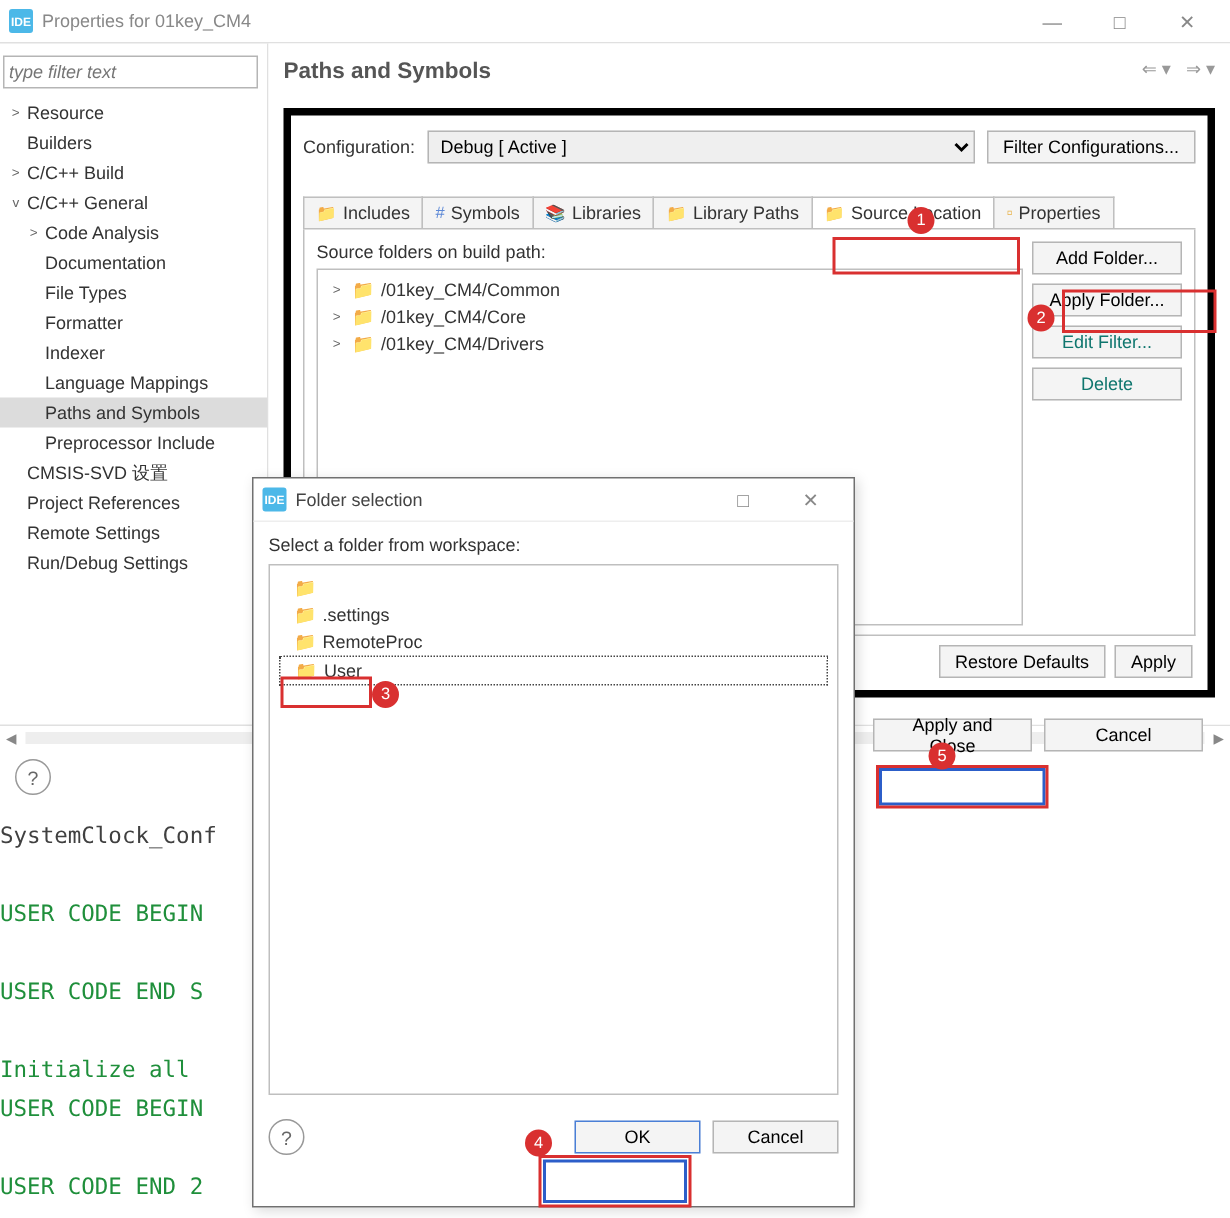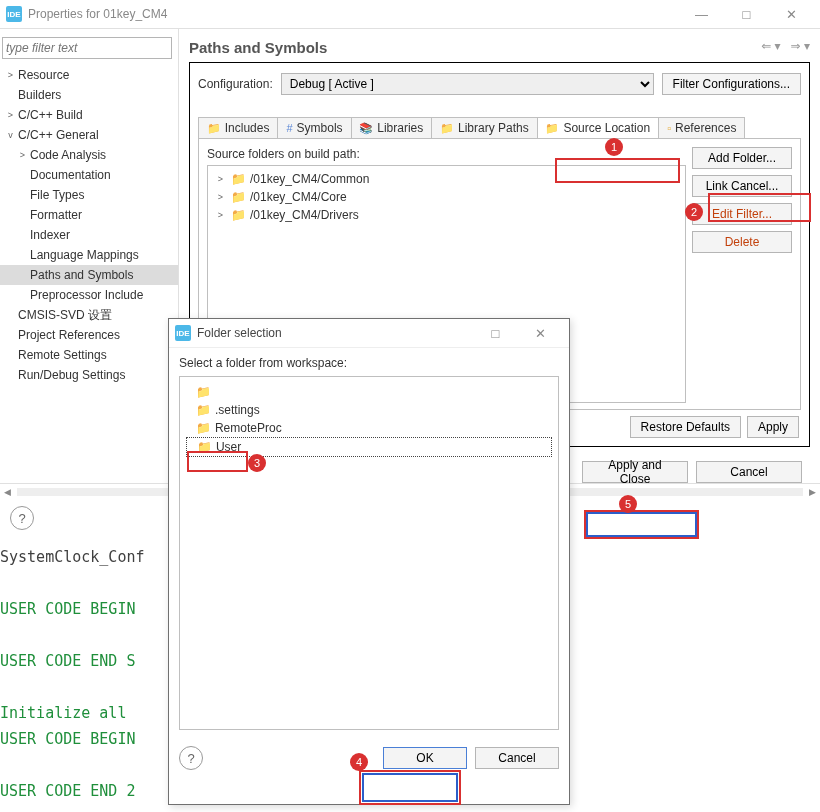--- a/index.html
+++ b/index.html
@@ -13,25 +13,25 @@
 .filter input{width:162px;height:18px;border:1px solid #b5b5b5;padding:1px 3px;font-size:12px;font-style:italic;color:#888}
 .tree{font-size:12px}
 .tree-row{padding:2px 0 2px 4px;white-space:nowrap;display:flex;align-items:center;height:16px}
 .tw{display:inline-block;width:13px;font-size:9px;color:#666;text-align:center}
 .tree-row.sel{background:#dcdcdc}
 .tree-row .lbl{margin-left:1px}
 .ind1{padding-left:16px}
 .content{flex:1;background:#fff;position:relative;padding:8px 10px}
 .pagetitle{font-size:15px;font-weight:600;color:#555;padding:2px 0 6px 0}
 .nav-arrows{position:absolute;top:10px;right:10px;color:#999;font-size:12px}
-.panel{border:1px solid #000000;margin-top:0;background:#fff;padding:10px 8px 8px 8px}
+.panel{border:5px solid #000000;margin-top:10px;background:#fff;padding:10px 8px 8px 8px}
 .cfg-row{display:flex;align-items:center;gap:8px}
 .cfg-row select{flex:1;height:22px;border:1px solid #b5b5b5;background:#efefef;padding:0 4px;font-size:12px}
 .btn{height:22px;border:1px solid #b5b5b5;background:#f4f4f4;padding:0 10px;font-size:12px;display:inline-flex;align-items:center;justify-content:center;outline:none}
-.btn[disabled]{color:#c2410c}
+.btn[disabled]{color:#0f766e}
 .tabs{margin-top:22px;display:flex;border-bottom:1px solid #bfbfbf;position:relative}
 .tab{border:1px solid #bfbfbf;border-bottom:none;background:#f4f4f4;padding:3px 8px;font-size:12px;margin-right:-1px;display:inline-flex;align-items:center;gap:4px;position:relative}
 .tab.active{background:#fff;z-index:2}
 .tab .ticon{font-size:11px}
 .ic-folder{color:#e8b34a}
 .ic-hash{color:#5c88d6}
 .tab-body{border:1px solid #bfbfbf;border-top:none;padding:8px;display:flex;gap:6px;height:254px}
 .srcarea{flex:1}
 .srclbl{margin-bottom:4px}
 .srclist{border:1px solid #bfbfbf;height:228px;padding:4px 6px}
@@ -171,21 +171,21 @@
           <div class="tab">
             <span class="ticon ic-folder">📁</span>
             <span>Library Paths</span>
           </div>
           <div class="tab active">
             <span class="ticon ic-folder">📁</span>
             <span>Source Location</span>
           </div>
           <div class="tab">
             <span class="ticon ic-folder">▫</span>
-            <span>References</span>
+            <span>Properties</span>
           </div>
         </div>
       <div class="tab-body">
         <div class="srcarea">
           <div class="srclbl">Source folders on build path:</div>
           <div class="srclist" id="srclist">
               <div class="src-row">
                 <span class="tw">&gt;</span>
                 <span class="fldr">📁</span>
                 <span>/01key_CM4/Common</span>
@@ -197,21 +197,21 @@
               </div>
               <div class="src-row">
                 <span class="tw">&gt;</span>
                 <span class="fldr">📁</span>
                 <span>/01key_CM4/Drivers</span>
               </div>
             </div>
         </div>
         <div class="btncol">
           <button class="btn">Add Folder...</button>
-          <button class="btn">Link Cancel...</button>
+          <button class="btn">Apply Folder...</button>
           <button class="btn" disabled="">Edit Filter...</button>
           <button class="btn" disabled="">Delete</button>
         </div>
       </div>
       <div class="footer-row">
         <button class="btn">Restore Defaults</button>
         <button class="btn">Apply</button>
       </div>
     </div>
     <div class="footer-row2">

